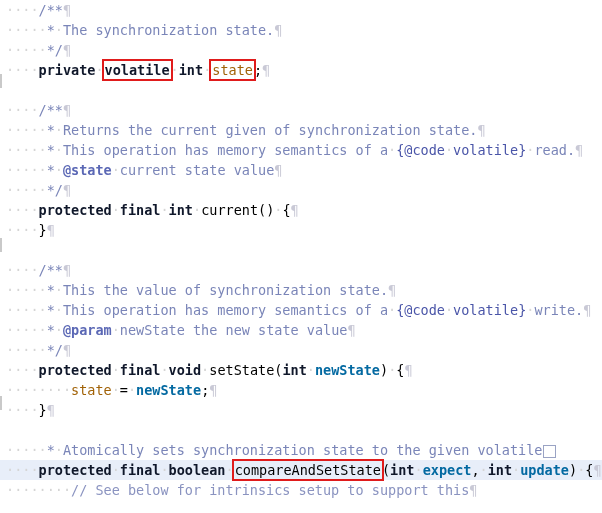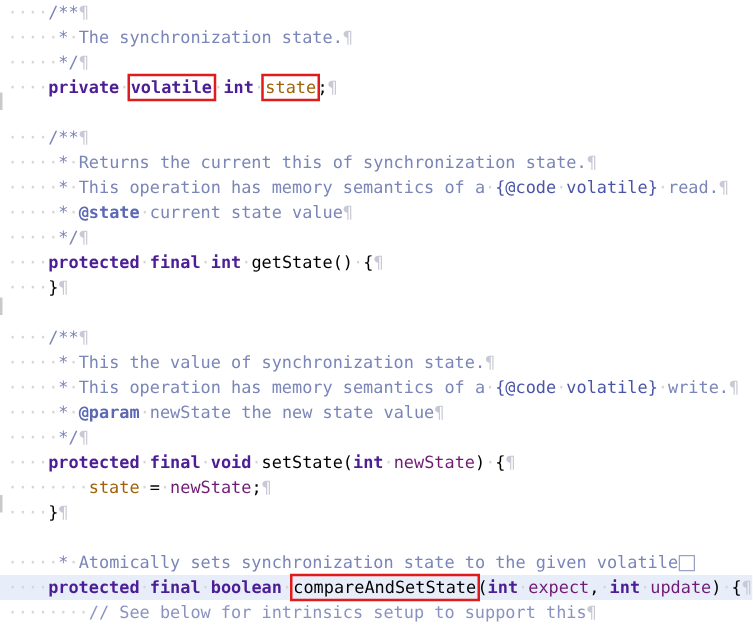--- a/index.html
+++ b/index.html
@@ -44,25 +44,25 @@
   
   .line.hl-current { background: #e8eef9; }
 
   
   .ws   { color: #d5d5d5; }                 
   .pil  { color: #c9c9d6; }                 
   .cmt  { color: #7a85b8; }                 
   .cmt2 { color: #8a93c0; }                 
   .jdoc-tag { color: #5b68b5; font-weight: bold; }
   .codetag  { color: #4a55a8; }
-  .kw   { color: #4c1d95; font-weight: bold; }
+  .kw   { color: #0f172a; font-weight: bold; }
   .ident { color: #000000; }
   .fld  { color: #a16207; }
   .punc { color: #000000; }
-  .param { color: #701a75; }
+  .param { color: #0369a1; font-weight: bold; }
 
   
   .boxed {
     outline: 2px solid #e01b1b;
     outline-offset: 0px;
     padding: 1px 1px;
     position: relative;
   }
 
   
@@ -90,29 +90,29 @@
   <div class="line"><span class="ws">·····</span><span class="cmt">*</span><span class="ws">·</span><span class="cmt">The synchronization state.</span><span class="pil">¶</span></div>
 
   <div class="line"><span class="ws">·····</span><span class="cmt">*/</span><span class="pil">¶</span></div>
 
   <div class="line"><span class="ws">····</span><span class="kw">private</span><span class="ws">·</span><span class="kw boxed">volatile</span><span class="ws">·</span><span class="kw">int</span><span class="ws">·</span><span class="fld boxed">state</span><span class="punc">;</span><span class="pil">¶</span></div>
 
   <div class="line"></div>
 
   <div class="line"><span class="ws">····</span><span class="cmt">/**</span><span class="pil">¶</span></div>
 
-  <div class="line"><span class="ws">·····</span><span class="cmt">*</span><span class="ws">·</span><span class="cmt">Returns the current this of synchronization state.</span><span class="pil">¶</span></div>
+  <div class="line"><span class="ws">·····</span><span class="cmt">*</span><span class="ws">·</span><span class="cmt">Returns the current given of synchronization state.</span><span class="pil">¶</span></div>
 
   <div class="line"><span class="ws">·····</span><span class="cmt">*</span><span class="ws">·</span><span class="cmt">This operation has memory semantics of a</span><span class="ws">·</span><span class="codetag">{@code</span><span class="ws">·</span><span class="codetag">volatile</span><span class="codetag">}</span><span class="ws">·</span><span class="cmt">read.</span><span class="pil">¶</span></div>
 
   <div class="line"><span class="ws">·····</span><span class="cmt">*</span><span class="ws">·</span><span class="jdoc-tag">@state</span><span class="ws">·</span><span class="cmt">current state value</span><span class="pil">¶</span></div>
 
   <div class="line"><span class="ws">·····</span><span class="cmt">*/</span><span class="pil">¶</span></div>
 
-  <div class="line"><span class="ws">····</span><span class="kw">protected</span><span class="ws">·</span><span class="kw">final</span><span class="ws">·</span><span class="kw">int</span><span class="ws">·</span><span class="ident">getState</span><span class="punc">()</span><span class="ws">·</span><span class="punc">{</span><span class="pil">¶</span></div>
+  <div class="line"><span class="ws">····</span><span class="kw">protected</span><span class="ws">·</span><span class="kw">final</span><span class="ws">·</span><span class="kw">int</span><span class="ws">·</span><span class="ident">current</span><span class="punc">()</span><span class="ws">·</span><span class="punc">{</span><span class="pil">¶</span></div>
 
 
   <div class="line"><span class="ws">····</span><span class="punc">}</span><span class="pil">¶</span></div>
 
   <div class="line"></div>
 
   <div class="line"><span class="ws">····</span><span class="cmt">/**</span><span class="pil">¶</span></div>
 
   <div class="line"><span class="ws">·····</span><span class="cmt">*</span><span class="ws">·</span><span class="cmt">This the value of synchronization state.</span><span class="pil">¶</span></div>
 

